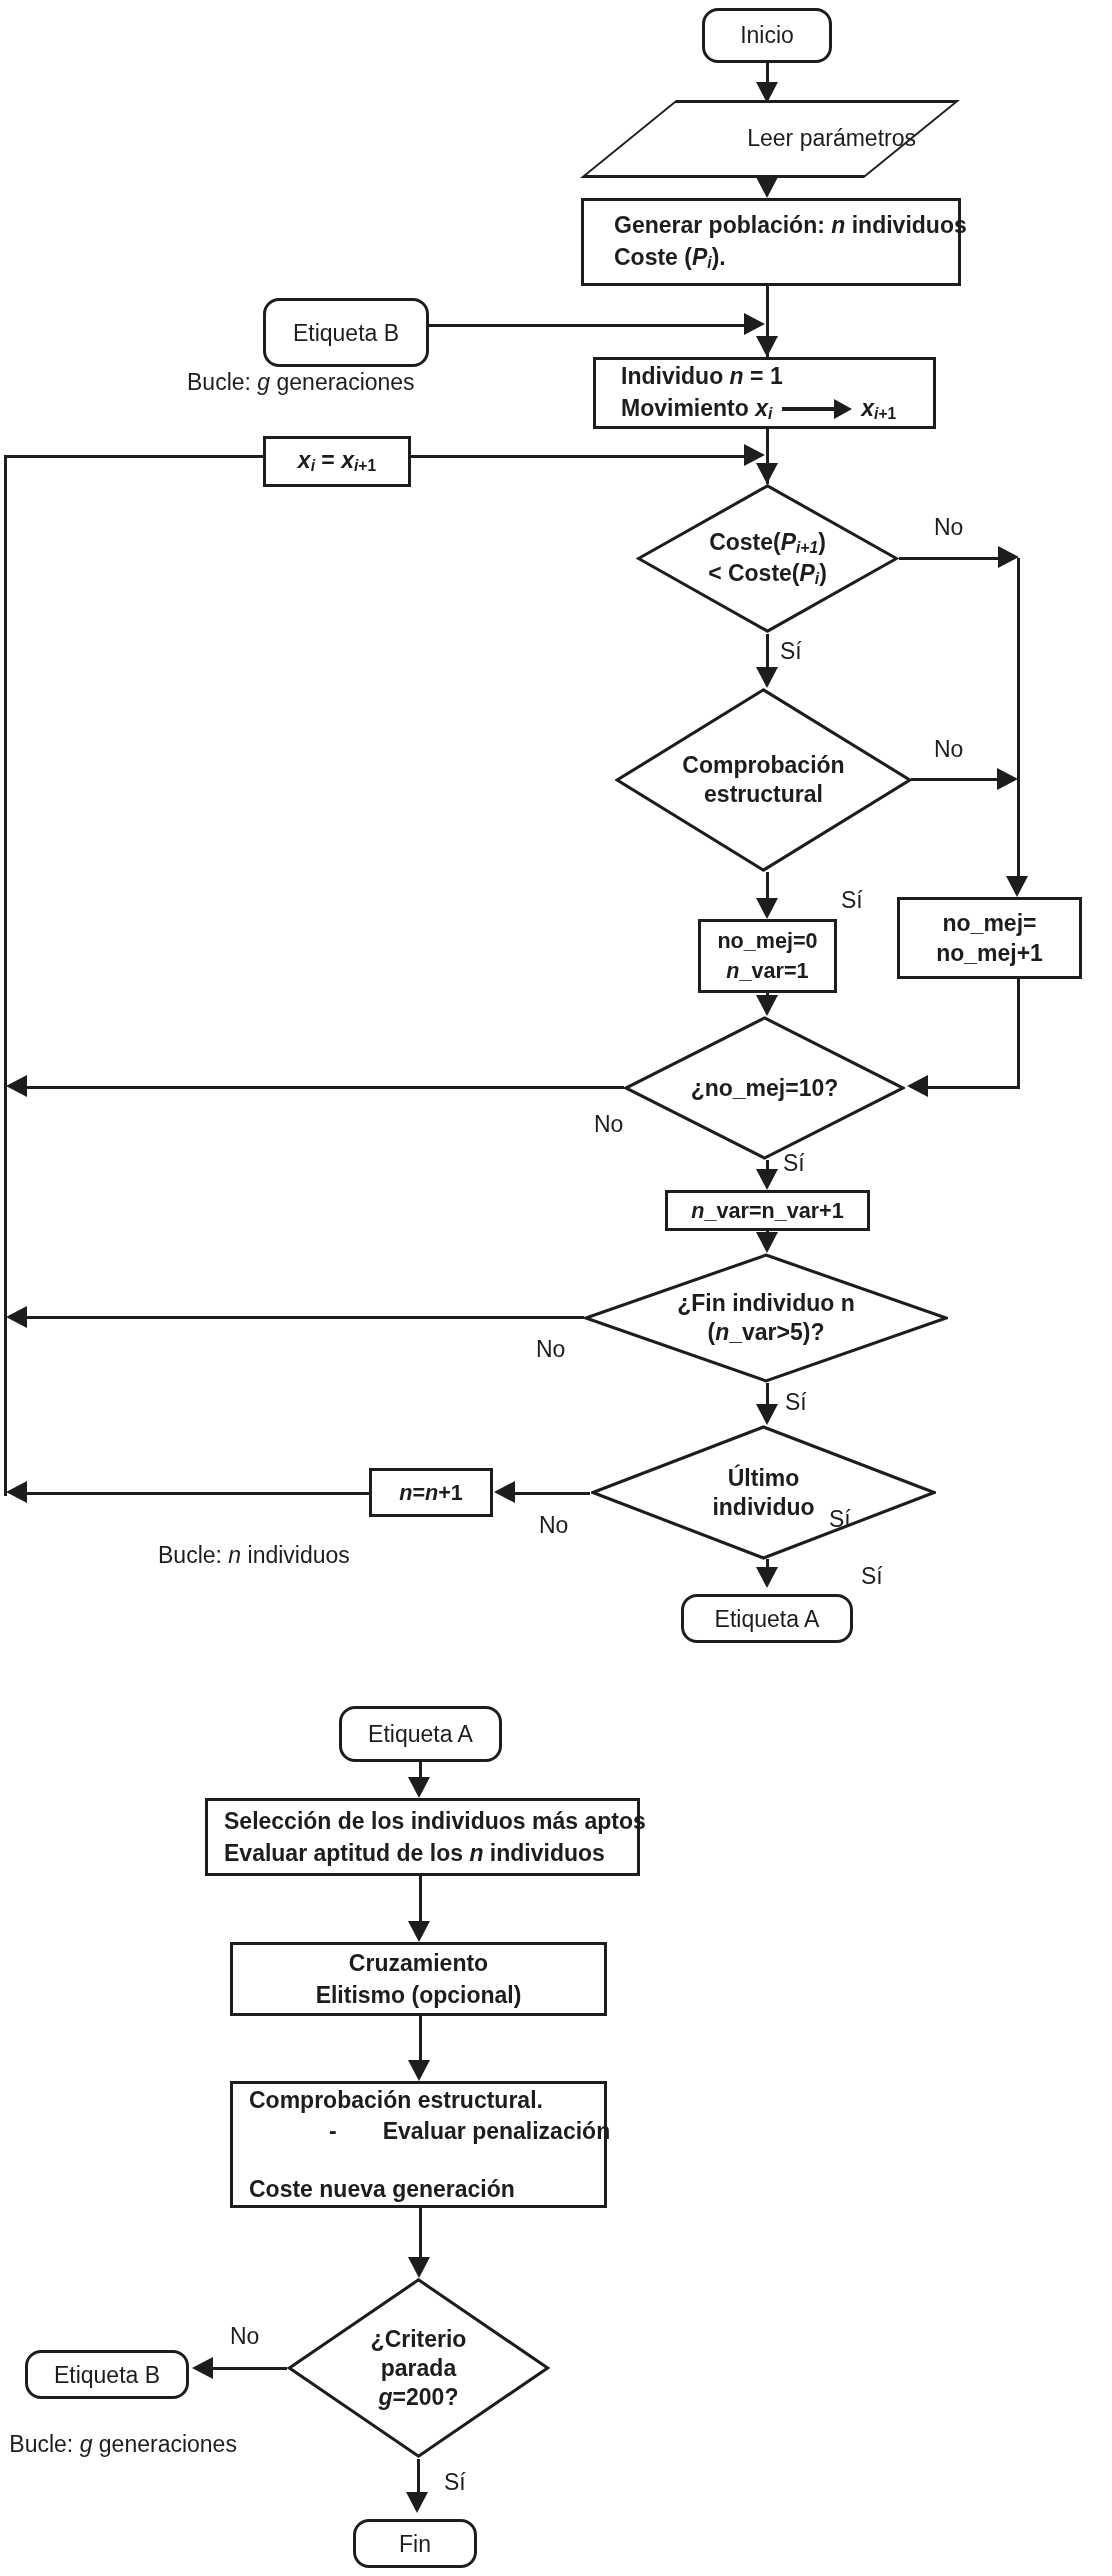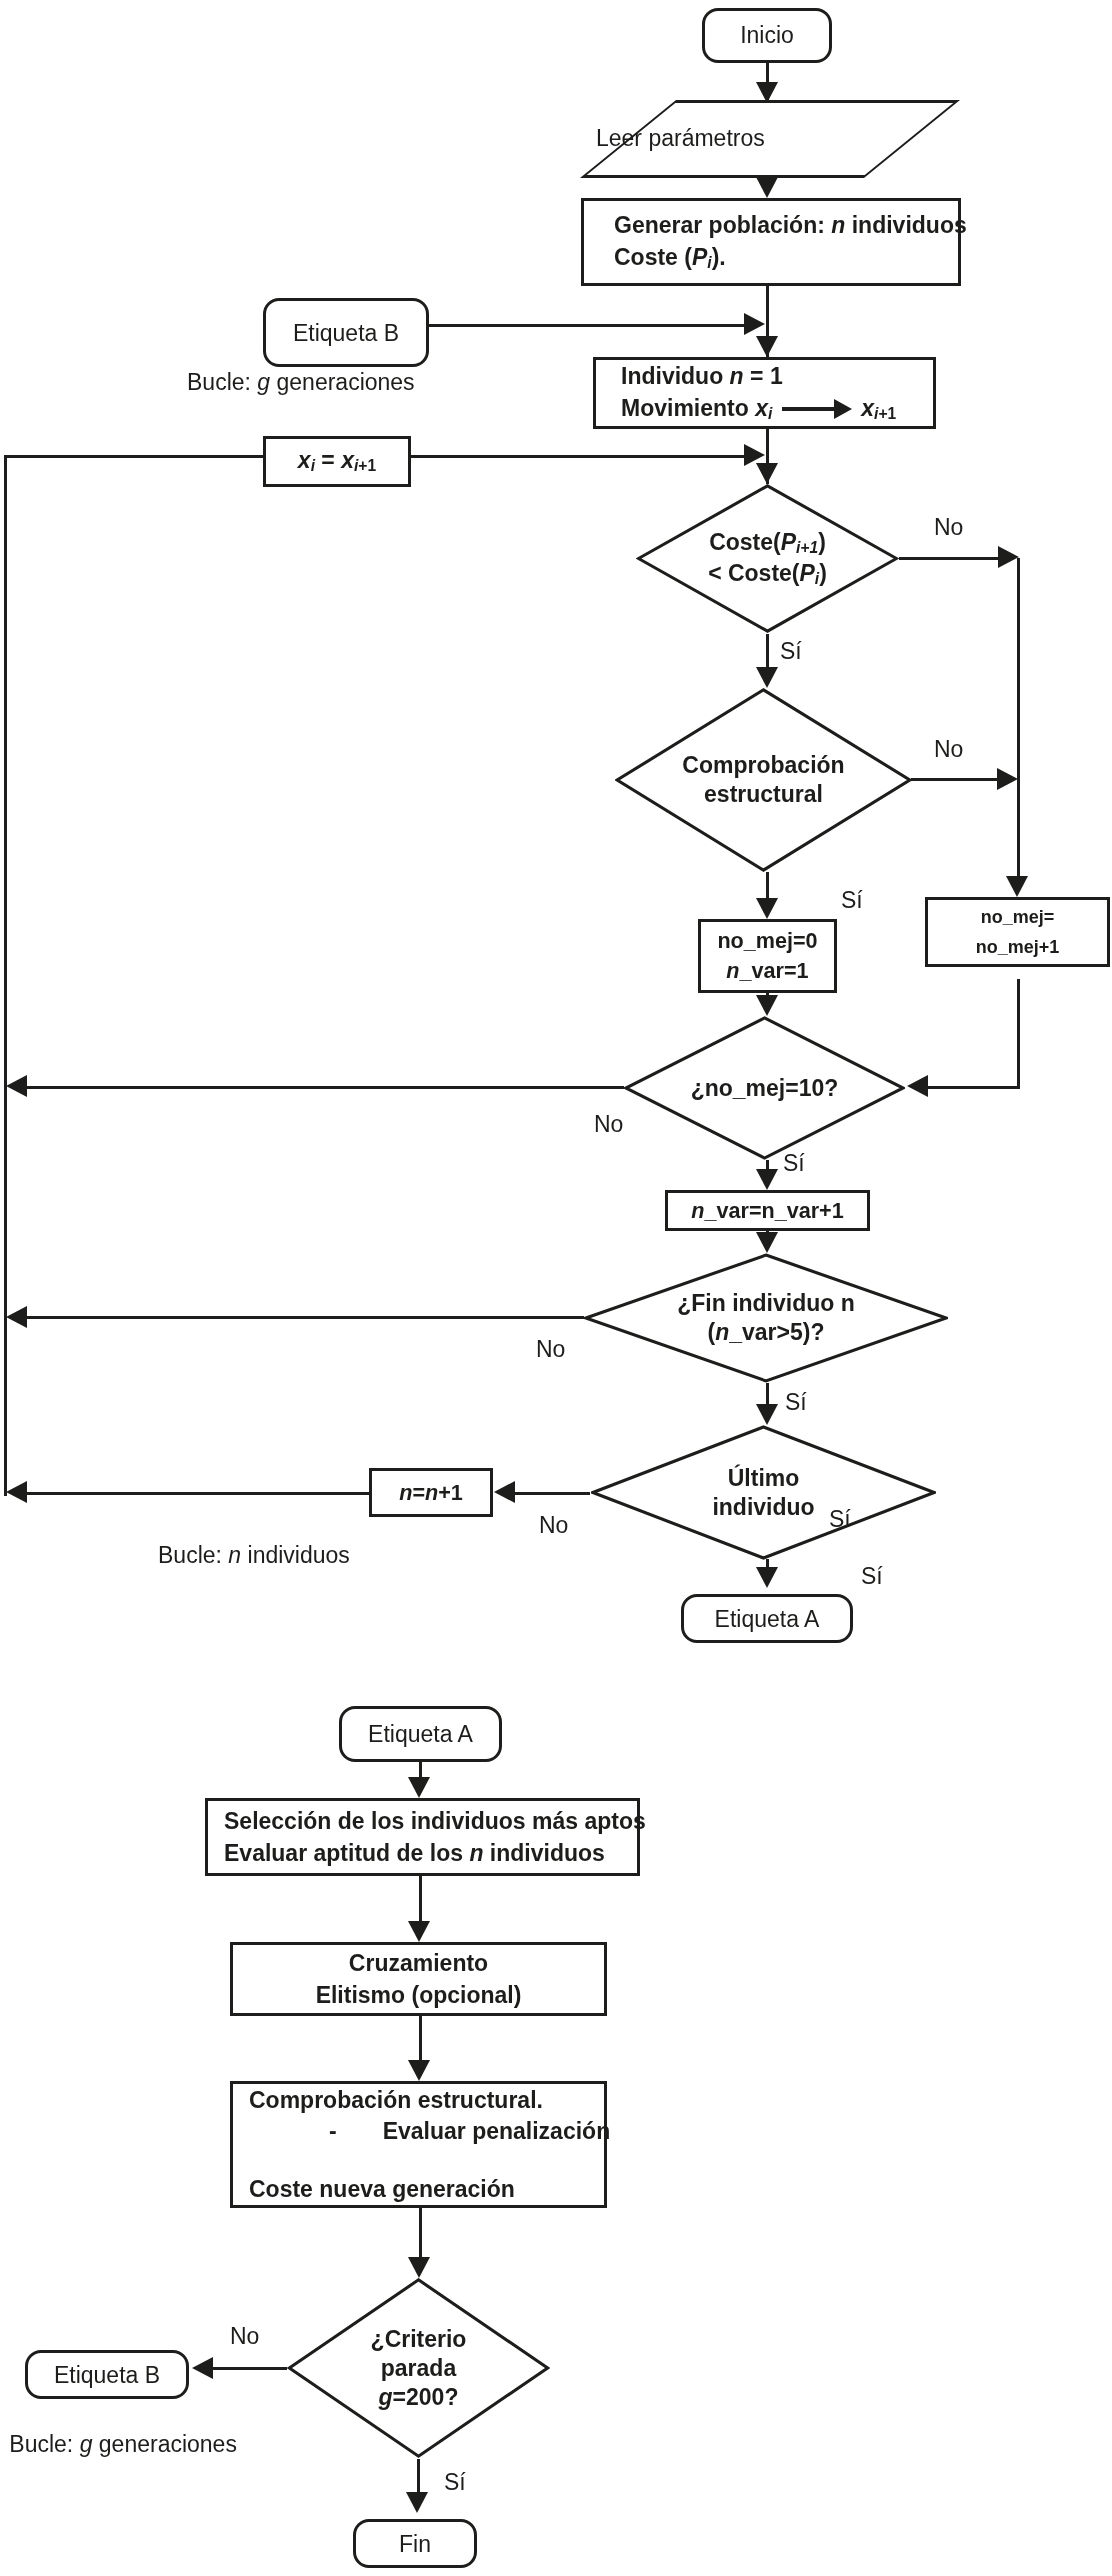--- a/index.html
+++ b/index.html
@@ -112,21 +112,21 @@
   <div class="tri td" style="left:408px;top:2060px"></div>
   <div class="tri td" style="left:408px;top:2257px"></div>
   <div class="tri tl" style="left:192px;top:2357px"></div>
   <div class="tri td" style="left:406px;top:2492px"></div>
 
   <div class="rbox" style="left:702px;top:1.9px;width:130px;height:55px">
     <span>Inicio</span>
   </div>
 
   <div class="para" style="left:676px;top:100px;width:284px;height:78px"></div>
-  <div class="flabel" style="left:596px;top:109px;width:284px;text-align:left;line-height:59px">Leer parámetros</div>
+  <div class="flabel" style="left:632px;top:109px;width:284px;text-align:right;line-height:59px">Leer parámetros</div>
 
   <div class="box leftpad" style="left:581px;top:198px;width:380px;height:88px">
     <div>
         <div class="tline"><span>Generar población: </span><span class="it">n</span><span> individuos</span></div>
         <div class="tline"><span>Coste (</span><span class="it">P</span><span class="it sb">i</span><span>).</span></div>
       </div>
   </div>
 
   <div class="rbox" style="left:263px;top:292px;width:166px;height:69px">
     <span>Etiqueta B</span>
@@ -166,21 +166,21 @@
       </div>
   </div>
 
   <div class="box center" style="left:698px;top:919px;width:139px;height:74px;font-size:21.6px;line-height:30px">
     <div>
         <div class="tline"><span>no_mej=0</span></div>
         <div class="tline"><span class="it">n</span><span>_var=1</span></div>
       </div>
   </div>
 
-  <div class="box center" style="left:925px;top:897px;width:185px;height:70px;font-size:18px;line-height:30px">
+  <div class="box center" style="left:897px;top:897px;width:185px;height:82px;font-size:23px;line-height:30px">
     <div>
         <div class="tline"><span>no_mej=</span></div>
         <div class="tline"><span>no_mej+1</span></div>
       </div>
   </div>
 
   <div class="dia" style="left:624px;top:1016px;width:281px;height:144px">
     <svg width="281" height="144" viewBox="0 0 455 233">
         <polygon points="227.5,3 452,116.5 227.5,230 3,116.5"></polygon>
       </svg>

